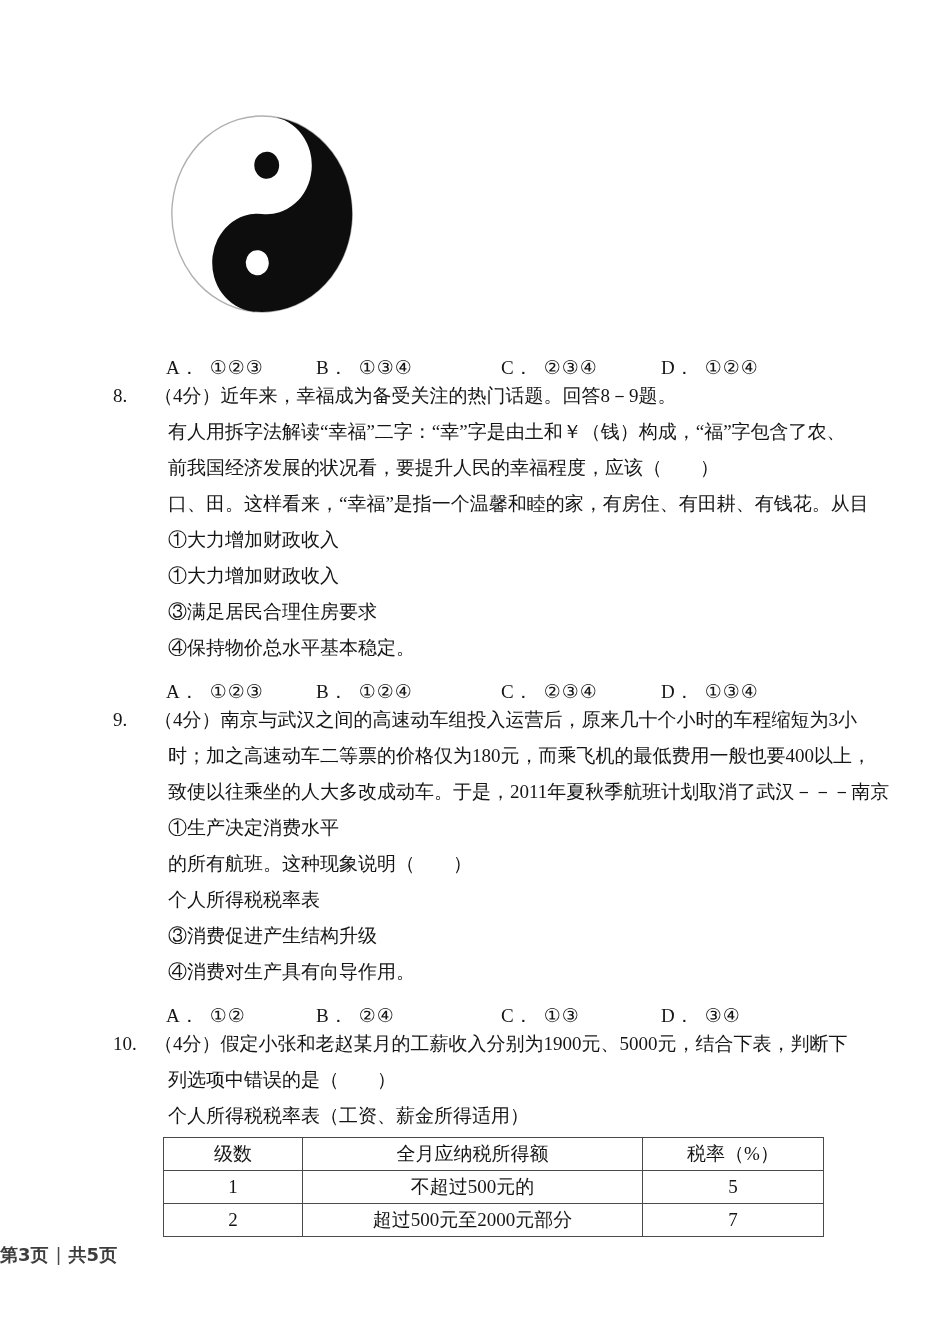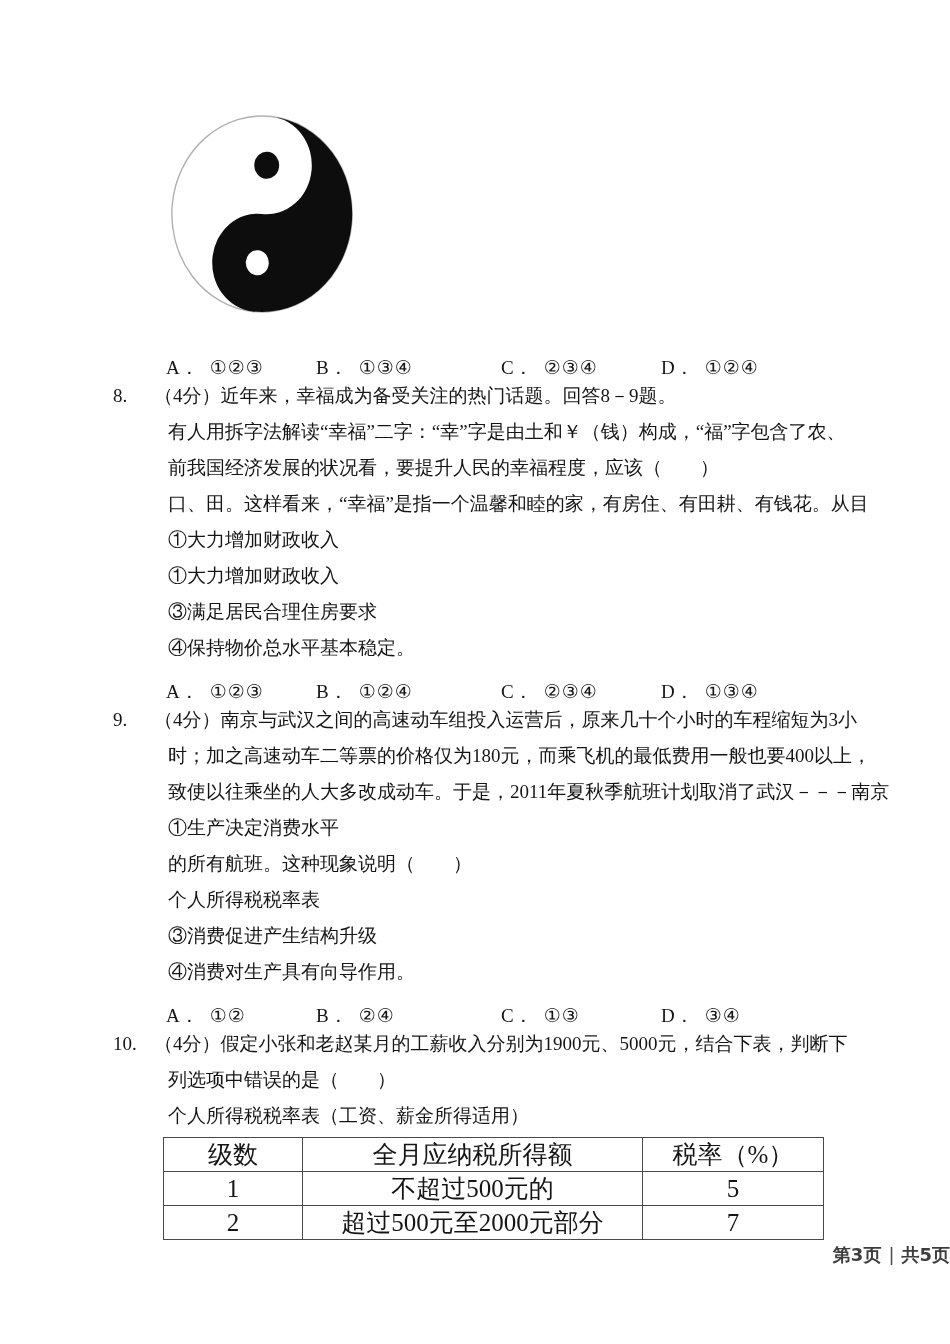--- a/index.html
+++ b/index.html
@@ -26,27 +26,27 @@
   .opt .key{display:inline-block;margin-right:11px;}
   .opt .val{letter-spacing:1px;}
   
   .tax-table{
     margin-left:163px;margin-top:3px;
     border-collapse:collapse;table-layout:fixed;width:657px;
   }
   .tax-table td{
     border:1px solid #4a4a4a;
     height:32px;text-align:center;vertical-align:middle;
-    font-size:25px;padding:0;
+    font-size:19px;padding:0;
   }
   .col1{width:138px}.col2{width:339px}.col3{width:180px}
   
   #footer{
     position:absolute;left:0;top:1243px;width:950px;
-    text-align:right;
+    text-align:left;
     font-family:"DejaVu Sans","Liberation Sans",sans-serif;
     font-size:18px;font-weight:700;color:#3d3d3d;
   }
   #footer .sep{margin:0 7px;font-weight:400;color:#4a4a4a;}
 </style>
 </head>
 <body>
 
 <div id="page">
 

